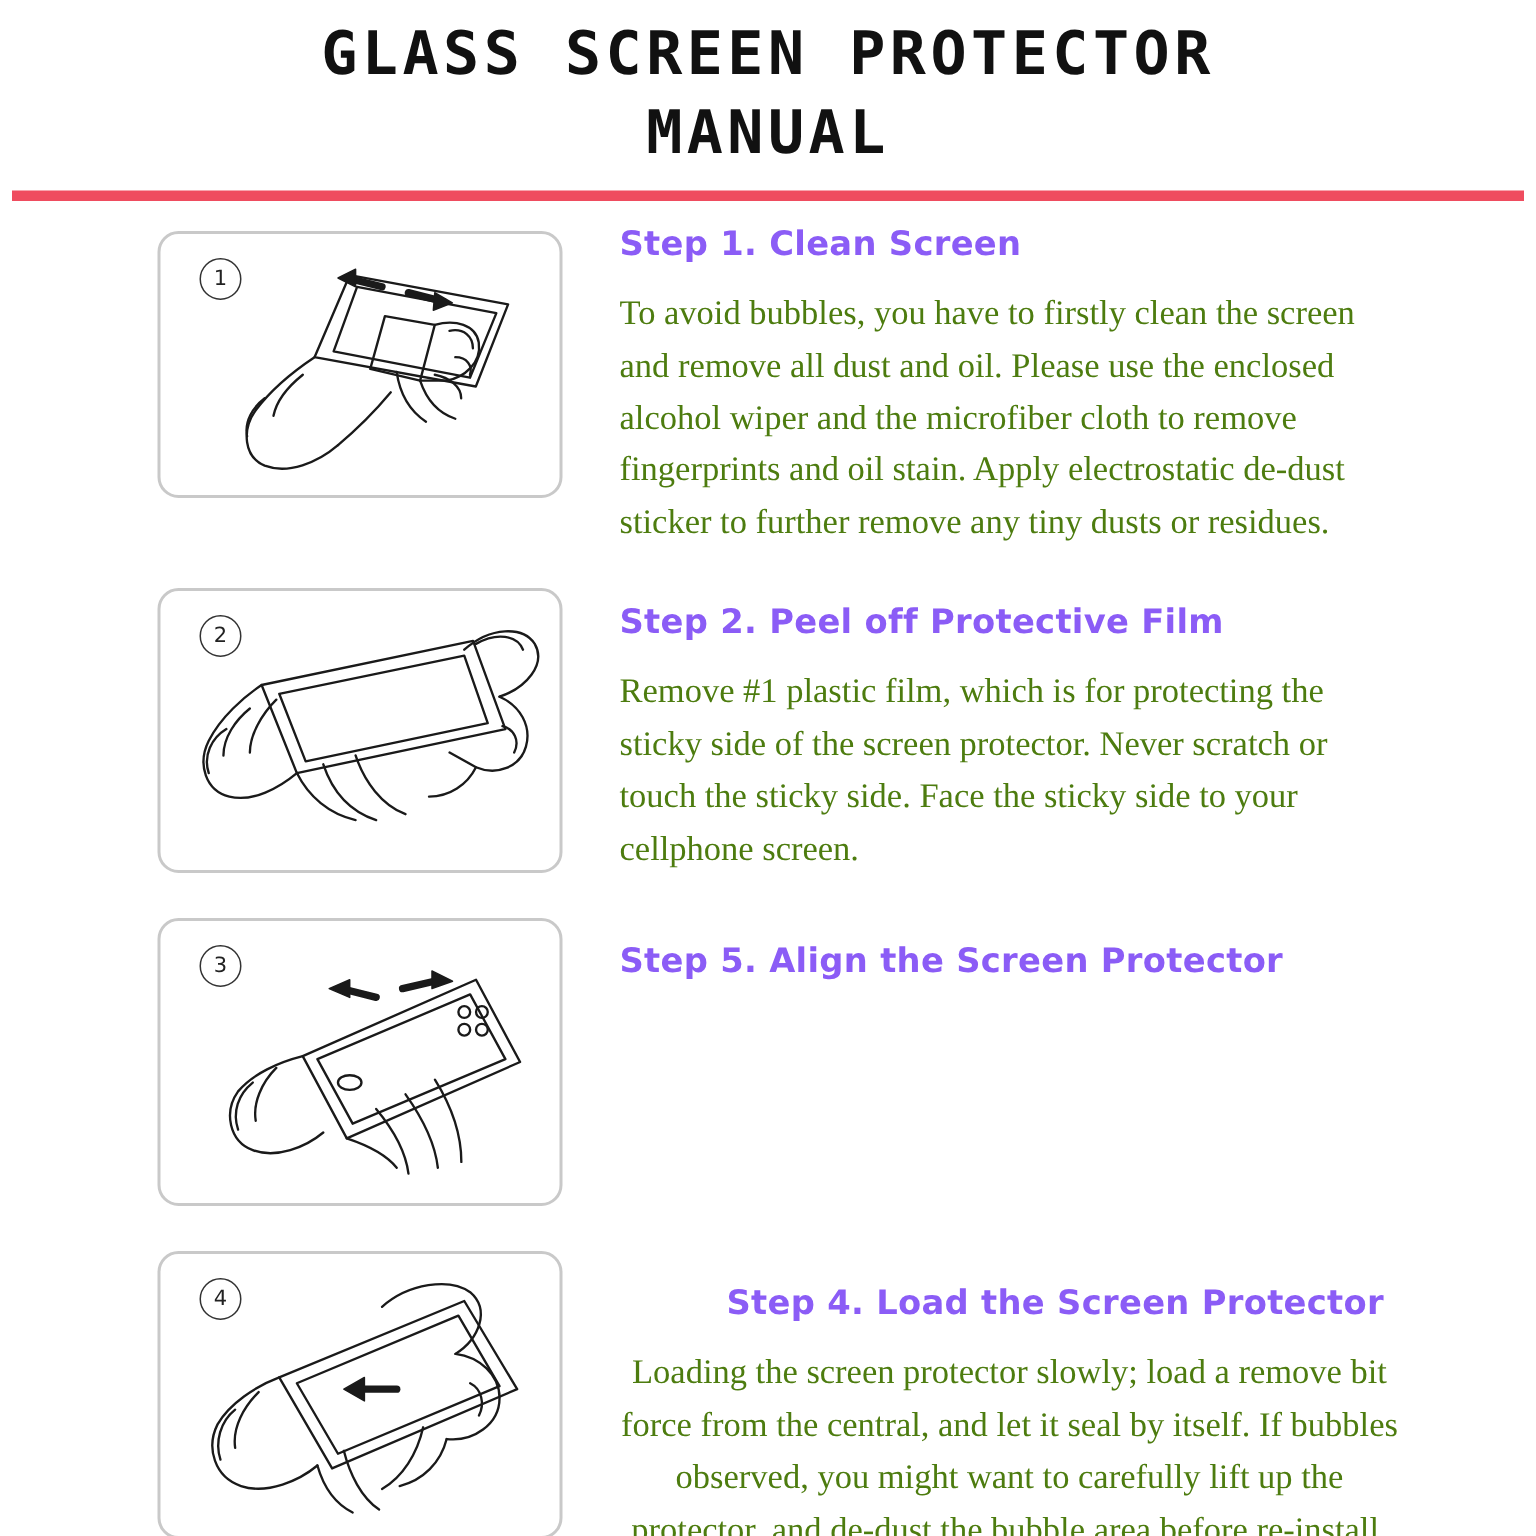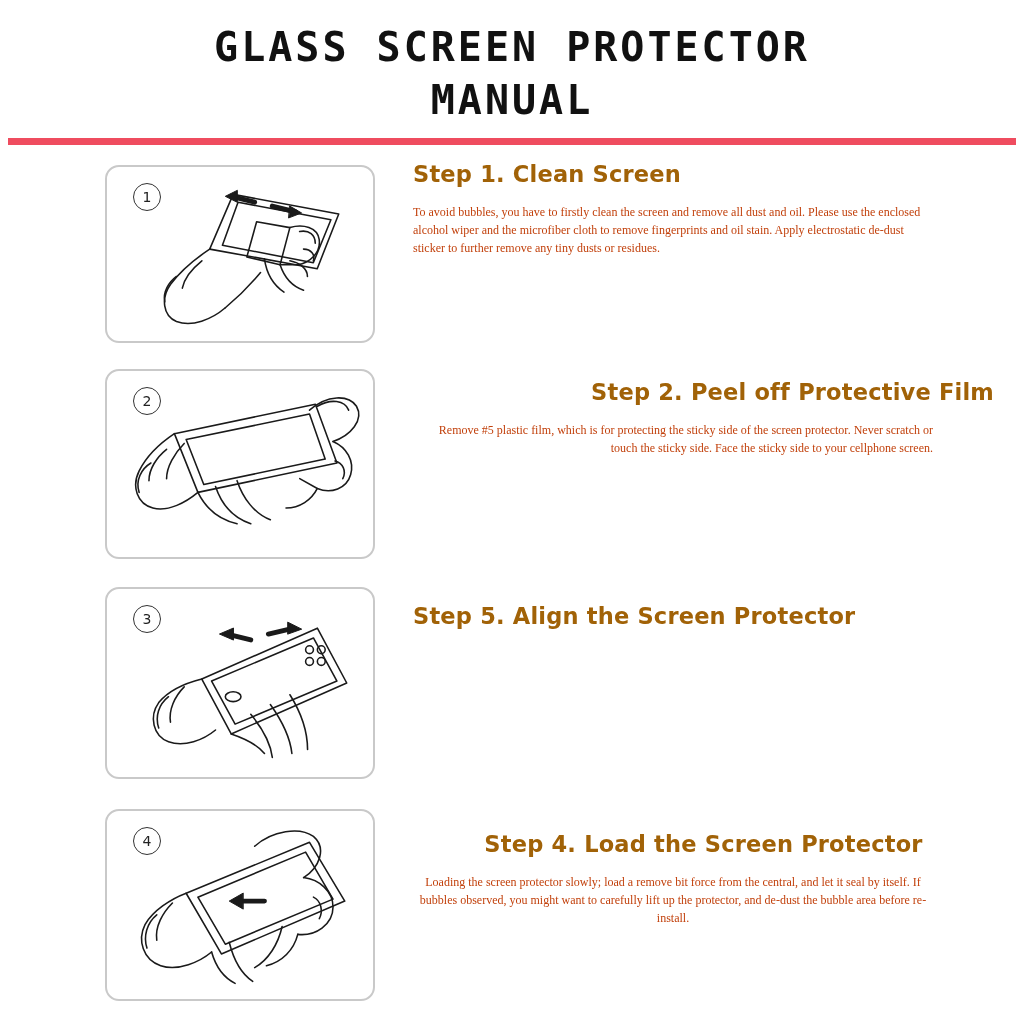--- a/index.html
+++ b/index.html
@@ -19,21 +19,21 @@
   .page {
     width: 1024px;
     height: 1024px;
     position: relative;
     box-sizing: border-box;
   }
 
   
   .title-block {
     text-align: center;
-    padding-top: 19px;
+    padding-top: 8px;
   }
   .title-line {
     font-family: "DejaVu Sans Mono", monospace;
     font-weight: bold;
     font-size: 40px;
     letter-spacing: 3px;
     line-height: 1.42;
     color: #111111;
     white-space: nowrap;
   }
@@ -83,37 +83,37 @@
 
   .text-col {
     padding-left: 36px;
     padding-right: 20px;
     flex: 1;
   }
   .step-title {
     font-family: "DejaVu Sans", sans-serif;
     font-weight: bold;
     font-size: 22.5px;
-    color: #a16207;
+    color: #8b5cf6;
     margin: 0 0 16px 0;
     letter-spacing: 0.2px;
   }
   .step-body {
     font-family: "Liberation Serif", serif;
-    font-size: 12px;
+    font-size: 23px;
     line-height: 1.52;
-    color: #c2410c;
+    color: #4d7c0f;
     margin: 0;
     max-width: 520px;
   }
 
   
   .row1 .text-col { padding-top: 4px; }
   .row1 .fig { margin-top: 8px; }
-  .row2 .text-col { padding-top: 22px; text-align: right; }
+  .row2 .text-col { padding-top: 22px; }
   .row2 .fig { margin-top: 12px; }
   .row3 .text-col { padding-top: 30px; }
   .row3 .fig { margin-top: 14px; }
   .row4 .text-col { padding-top: 38px; text-align: center; }
   .row4 .fig { margin-top: 16px; }
 
   .num-circle {
     position: absolute;
     width: 26px;
     height: 26px;
@@ -205,21 +205,21 @@
               <path d="M230 72 C244 78 252 92 248 106 C244 120 228 126 214 120 L196 110"></path>
               <path d="M232 92 C240 94 244 102 240 110"></path>
               <path d="M214 120 C208 132 196 140 182 140"></path>
             </g>
           </svg>
           <div class="num-circle">2</div>
         </div>
       </div>
       <div class="text-col">
         <h2 class="step-title">Step 2. Peel off Protective Film</h2>
-        <p class="step-body">Remove #5 plastic film, which is for protecting the sticky side of the screen protector. Never scratch or touch the sticky side. Face the sticky side to your cellphone screen.</p>
+        <p class="step-body">Remove #1 plastic film, which is for protecting the sticky side of the screen protector. Never scratch or touch the sticky side. Face the sticky side to your cellphone screen.</p>
       </div>
     </div>
 
     <div class="step-row row3">
       <div class="fig">
         <div class="fig-box tall2">
           <svg class="fig-svg" viewBox="0 0 270 192">
             <g fill="none" stroke="#1a1a1a" stroke-width="1.6" stroke-linecap="round" stroke-linejoin="round">
 
               <path d="M96 92 L214 40 L244 96 L126 148 Z"></path>

